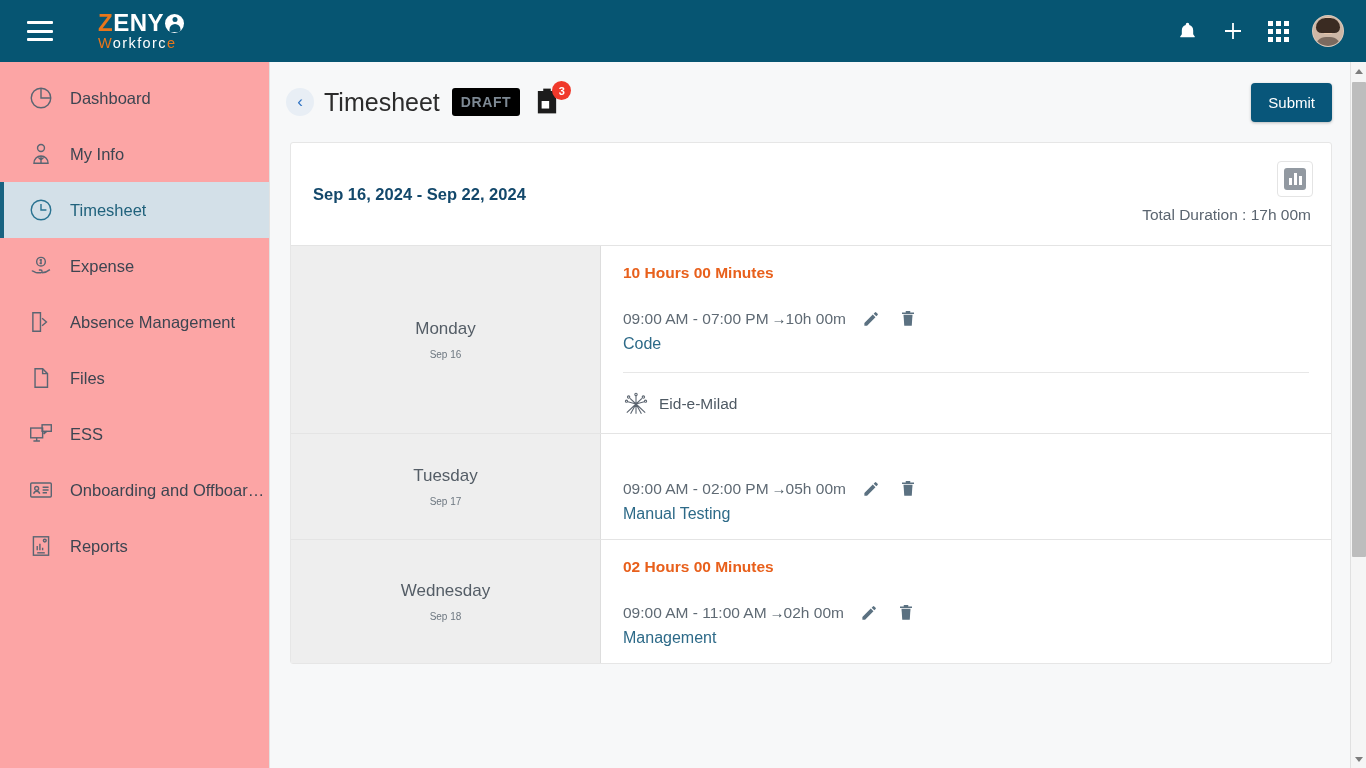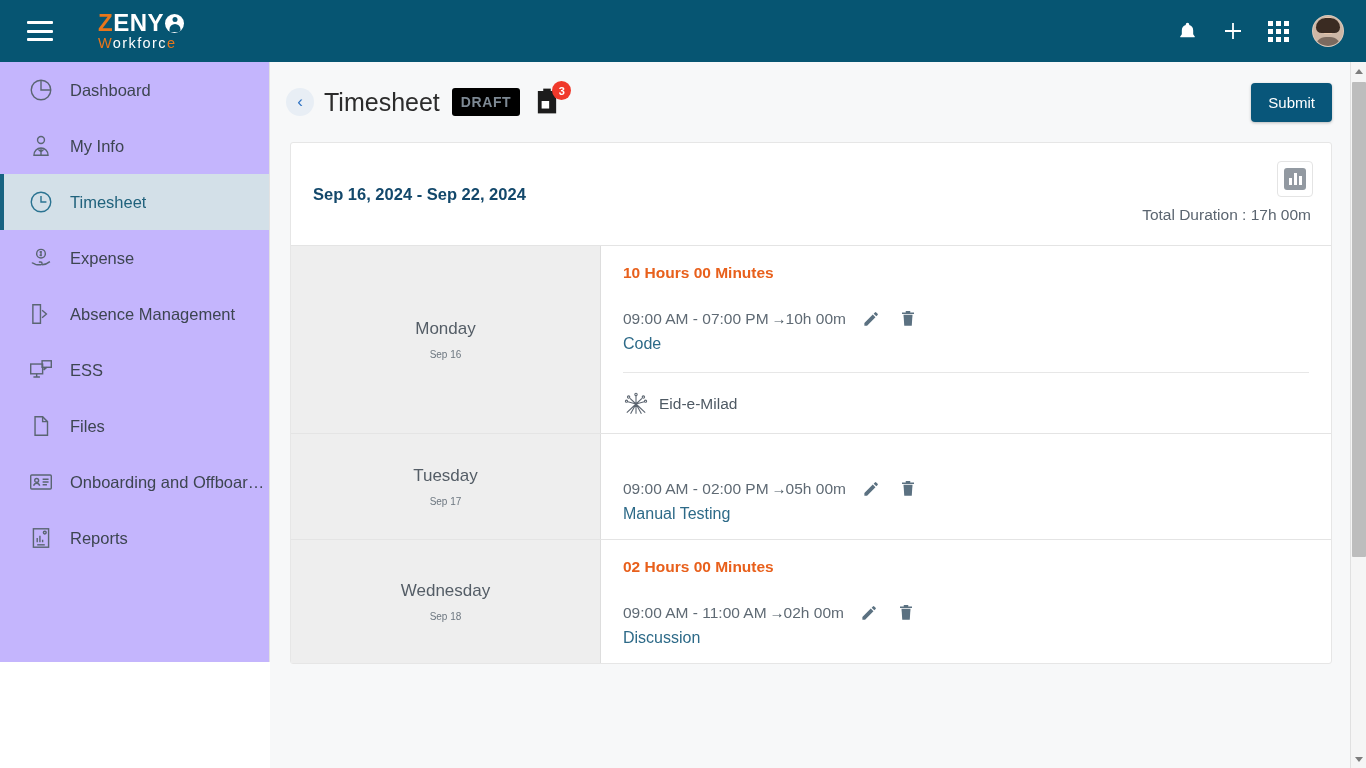--- a/index.html
+++ b/index.html
@@ -67,23 +67,24 @@
     width: 24px; height: 15px; border-radius: 12px 12px 7px 7px; background: #3a2b22;
   }
   .avatar::after {
     content: ''; position: absolute; left: 50%; top: 21px; transform: translateX(-50%);
     width: 26px; height: 17px; border-radius: 11px 11px 0 0; background: #7b6a5f;
   }
 
   
   .sidebar {
     position: absolute; top: 62px; left: 0;
-    width: 270px; height: 600px;
-    background: #c4b5fd;
+    width: 270px; height: 706px;
+    background: #fca5a5;
     border-right: 1px solid #e2e2e2;
+    padding-top: 8px;
   }
   .nav-item {
     height: 56px; display: flex; align-items: center;
     padding-left: 24px; cursor: pointer;
     color: #3d4551; font-size: 16.5px;
     border-left: 4px solid transparent;
   }
   .nav-item.active {
     background: #d3e0e8;
     border-left: 4px solid #176381;
@@ -295,37 +296,37 @@
           <path d="M4.5 3.5h7v17h-7z"></path>
           <path d="M13 8.5l4 3.5-4 3.5"></path>
         </svg>
     </span>
     <span class="nav-label">Absence Management</span>
   </div>
 
   <div class="nav-item">
     <span class="nav-ico">
       <svg width="26" height="26" viewBox="0 0 24 24" fill="none" stroke="currentColor" stroke-width="1.3">
+          <path d="M6.5 3.5h7l4.5 4.5v12.5h-11.5z"></path>
+          <path d="M13.5 3.5v4.5h4.5"></path>
+        </svg>
+    </span>
+    <span class="nav-label">Files</span>
+  </div>
+
+  <div class="nav-item">
+    <span class="nav-ico">
+      <svg width="26" height="26" viewBox="0 0 24 24" fill="none" stroke="currentColor" stroke-width="1.3">
           <rect x="2.5" y="6.5" width="11" height="9"></rect>
           <path d="M8 15.5v3M5 18.5h6"></path>
           <rect x="13" y="3.5" width="8.5" height="6"></rect>
           <path d="M15.5 9.5l-1 2.4 3-2.4"></path>
         </svg>
     </span>
     <span class="nav-label">ESS</span>
-  </div>
-
-  <div class="nav-item">
-    <span class="nav-ico">
-      <svg width="26" height="26" viewBox="0 0 24 24" fill="none" stroke="currentColor" stroke-width="1.3">
-          <path d="M6.5 3.5h7l4.5 4.5v12.5h-11.5z"></path>
-          <path d="M13.5 3.5v4.5h4.5"></path>
-        </svg>
-    </span>
-    <span class="nav-label">Files</span>
   </div>
 
   <div class="nav-item">
     <span class="nav-ico">
       <svg width="26" height="26" viewBox="0 0 24 24" fill="none" stroke="currentColor" stroke-width="1.3">
           <rect x="2.5" y="5.5" width="19" height="13" rx="1"></rect>
           <circle cx="8" cy="10.5" r="1.8"></circle>
           <path d="M5.2 15.5c.4-1.5 1.5-2.3 2.8-2.3s2.4.8 2.8 2.3"></path>
           <path d="M13.5 9.5h5.5M13.5 12h5.5M13.5 14.5h4"></path>
         </svg>
@@ -473,21 +474,21 @@
                   </svg>
               </span>
               <span class="ic">
                 <svg width="18" height="19" viewBox="0 0 24 24" fill="currentColor">
                     <path d="M9 2h6v2h5v2H4V4h5z"></path>
                     <path d="M6 7h12l-1 14.5H7z"></path>
                   </svg>
               </span>
             </span>
           </div>
-          <div class="entry-task">Discussion</div>
+          <div class="entry-task">Management</div>
         </div>
       </div>
     </div>
 
   </div>
 </main>
 
 <div class="scrollbar">
   <div class="sb-arrow up">
       <i></i>

